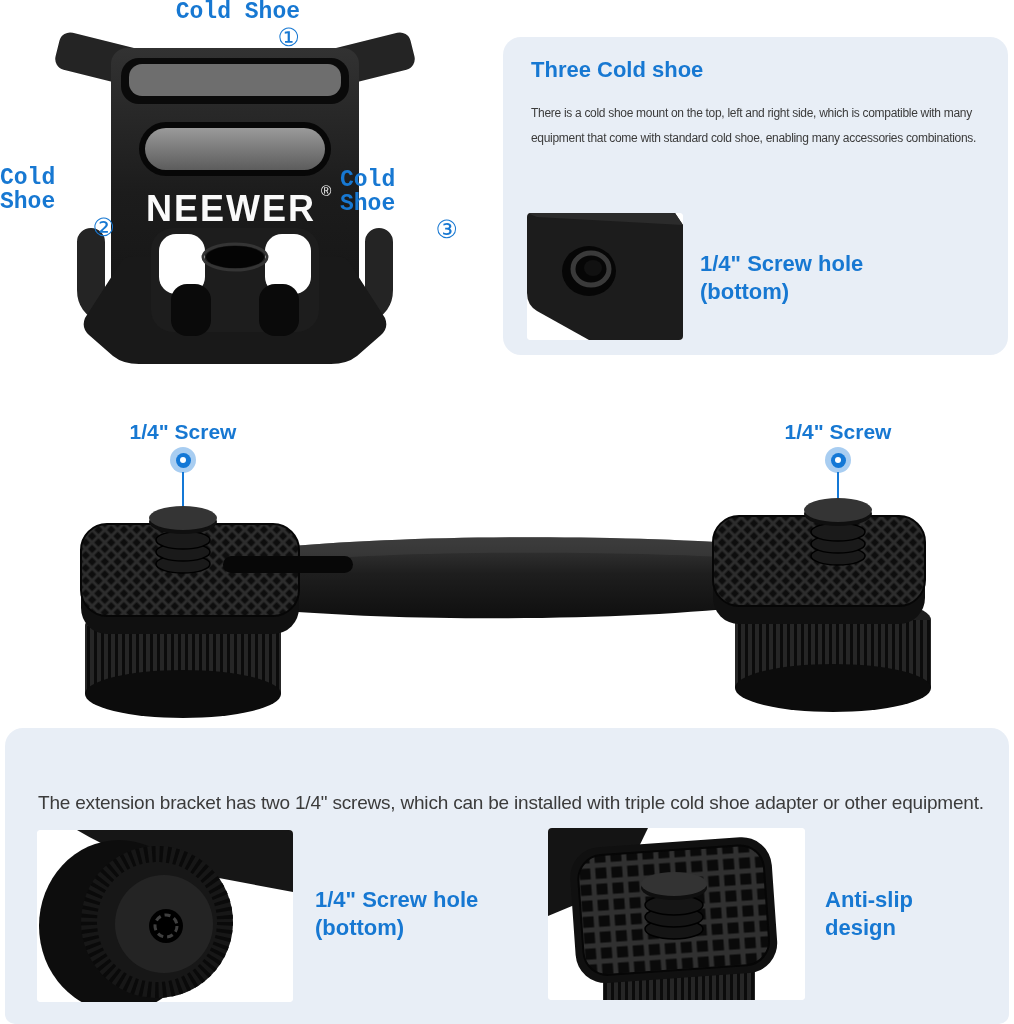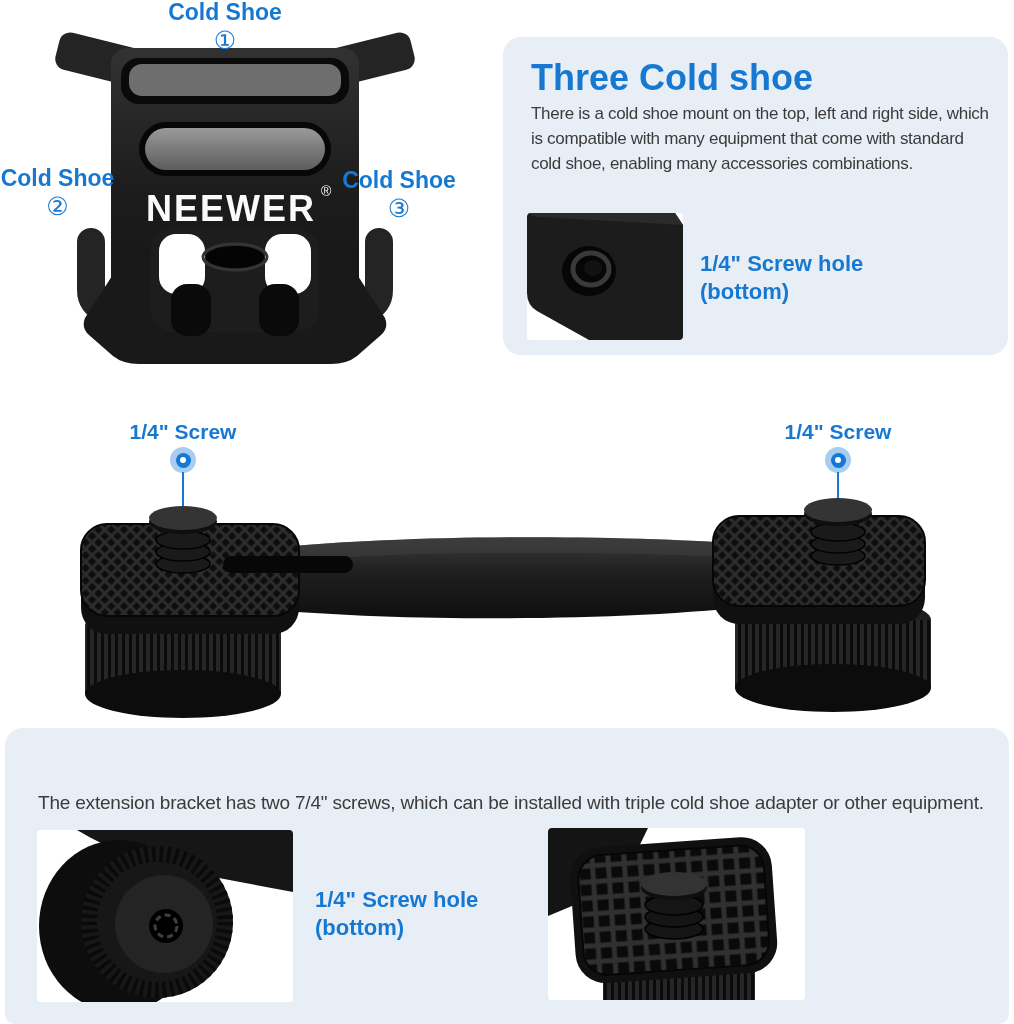--- a/index.html
+++ b/index.html
@@ -1,39 +1,39 @@
 <!DOCTYPE html>
 <html><head>
 <meta charset="utf-8">
 <style>
   html,body{margin:0;padding:0;background:#ffffff;}
   body{font-family:"Liberation Sans", sans-serif; -webkit-font-smoothing:antialiased;}
   .canvas{position:relative;width:1014px;height:1024px;background:#ffffff;overflow:hidden;}
-  .cs-label{position:absolute;display:flex;flex-direction:column;align-items:center;
-            font-weight:bold;font-size:23px;color:#1778d2;line-height:1.05;}
+  .cs-label{position:absolute;display:flex;flex-direction:column;align-items:flex-end;
+            font-weight:bold;font-size:23px;color:#1778d2;line-height:1.05;font-family:Liberation Mono, monospace;}
   .cs-label .num{font-weight:normal;font-size:25px;margin-top:3px;}
 
   .screw-label{position:absolute;width:130px;text-align:center;
                font-weight:bold;font-size:21px;color:#1778d2;}
 
   .callout{position:absolute;font-weight:bold;font-size:22px;line-height:28px;color:#1778d2;}
 
   
   .marker{position:absolute;width:26px;height:26px;border-radius:50%;
           background:#a8cdf1;display:flex;align-items:center;justify-content:center;}
   .marker-ring{width:15px;height:15px;border-radius:50%;background:#1478d6;
                display:flex;align-items:center;justify-content:center;}
   .marker-dot{width:6px;height:6px;border-radius:50%;background:#ffffff;}
   .leader{position:absolute;width:2px;background:#1478d6;}
 
   
   .panel{position:absolute;background:#e8eef6;border-radius:18px;}
-  .panel-title{position:absolute;font-weight:bold;font-size:36px;color:#1778d2;
+  .panel-title{position:absolute;font-weight:bold;font-size:22px;color:#1778d2;
                white-space:pre-wrap;margin:0;}
-  .panel-body{position:absolute;font-size:17px;line-height:25px;color:#3b3b3b;
+  .panel-body{position:absolute;font-size:12px;line-height:25px;color:#3b3b3b;
               letter-spacing:-0.3px;margin:0;}
   #panel-two .panel-body{font-size:19px;letter-spacing:-0.2px;}
 
   .photo{position:absolute;background:#ffffff;border-radius:4px;overflow:hidden;text-decoration:underline;}
   .photo svg{display:block;}
 </style>
 </head>
 <body>
 
 <div class="canvas">
@@ -189,21 +189,21 @@
 
       <ellipse cx="765" cy="58" rx="27" ry="9" fill="#1a1a1a" stroke="#000" stroke-width="1.5"></ellipse>
       <ellipse cx="765" cy="46" rx="27" ry="9" fill="#1a1a1a" stroke="#000" stroke-width="1.5"></ellipse>
       <ellipse cx="765" cy="34" rx="27" ry="9" fill="#1a1a1a" stroke="#000" stroke-width="1.5"></ellipse>
       <ellipse cx="765" cy="16" rx="34" ry="12" fill="#0f0f0f"></ellipse>
       <ellipse cx="765" cy="12" rx="34" ry="12" fill="#343434"></ellipse>
     </svg>
   </div>
 
   <div class="panel" id="panel-two" style="left:5px;top:728px;width:1004px;height:296px;border-radius:18px 18px 10px 10px;">
-    <p class="panel-body" style="left:33px;top:62px;width:950px;">The extension bracket has two 7/4" screws, which can be installed with triple cold shoe adapter or other equipment.</p>
+    <p class="panel-body" style="left:33px;top:62px;width:950px;">The extension bracket has two 1/4" screws, which can be installed with triple cold shoe adapter or other equipment.</p>
 
     <div class="photo" style="left:32px;top:102px;width:256px;height:172px;">
       <svg width="256" height="172" viewBox="0 0 256 172">
         <rect width="256" height="172" fill="#ffffff"></rect>
         <path d="M40,0 L256,0 L256,62 L150,42 Q90,30 40,0 Z" fill="#161616"></path>
         <ellipse cx="82" cy="96" rx="80" ry="86" fill="#0d0d0d"></ellipse>
         <circle cx="120" cy="92" r="76" fill="#171717"></circle>
         <circle cx="120" cy="92" r="68" fill="none" stroke="#0a0a0a" stroke-width="16" stroke-dasharray="3.5 4"></circle>
         <circle cx="127" cy="94" r="49" fill="#242424"></circle>
         <circle cx="129" cy="96" r="17" fill="#000000"></circle>
@@ -234,15 +234,19 @@
           <rect x="25" y="14" width="202" height="136" rx="30" fill="#101010"></rect>
           <rect x="33" y="22" width="186" height="120" rx="24" fill="url(#grid2)" stroke="#060606" stroke-width="2"></rect>
         </g>
         <ellipse cx="126" cy="101" rx="29" ry="10" fill="#151515" stroke="#000" stroke-width="1.5"></ellipse>
         <ellipse cx="126" cy="89" rx="29" ry="10" fill="#151515" stroke="#000" stroke-width="1.5"></ellipse>
         <ellipse cx="126" cy="77" rx="29" ry="10" fill="#151515" stroke="#000" stroke-width="1.5"></ellipse>
         <ellipse cx="126" cy="60" rx="33" ry="12" fill="#0f0f0f"></ellipse>
         <ellipse cx="126" cy="56" rx="33" ry="12" fill="#333333"></ellipse>
       </svg>
     </div>
+    <div class="callout" style="left:820px;top:158px;">
+      <div>Anti-slip</div>
+      <div>design</div>
+    </div>
   </div>
 
 </div>
 
 </body></html>

